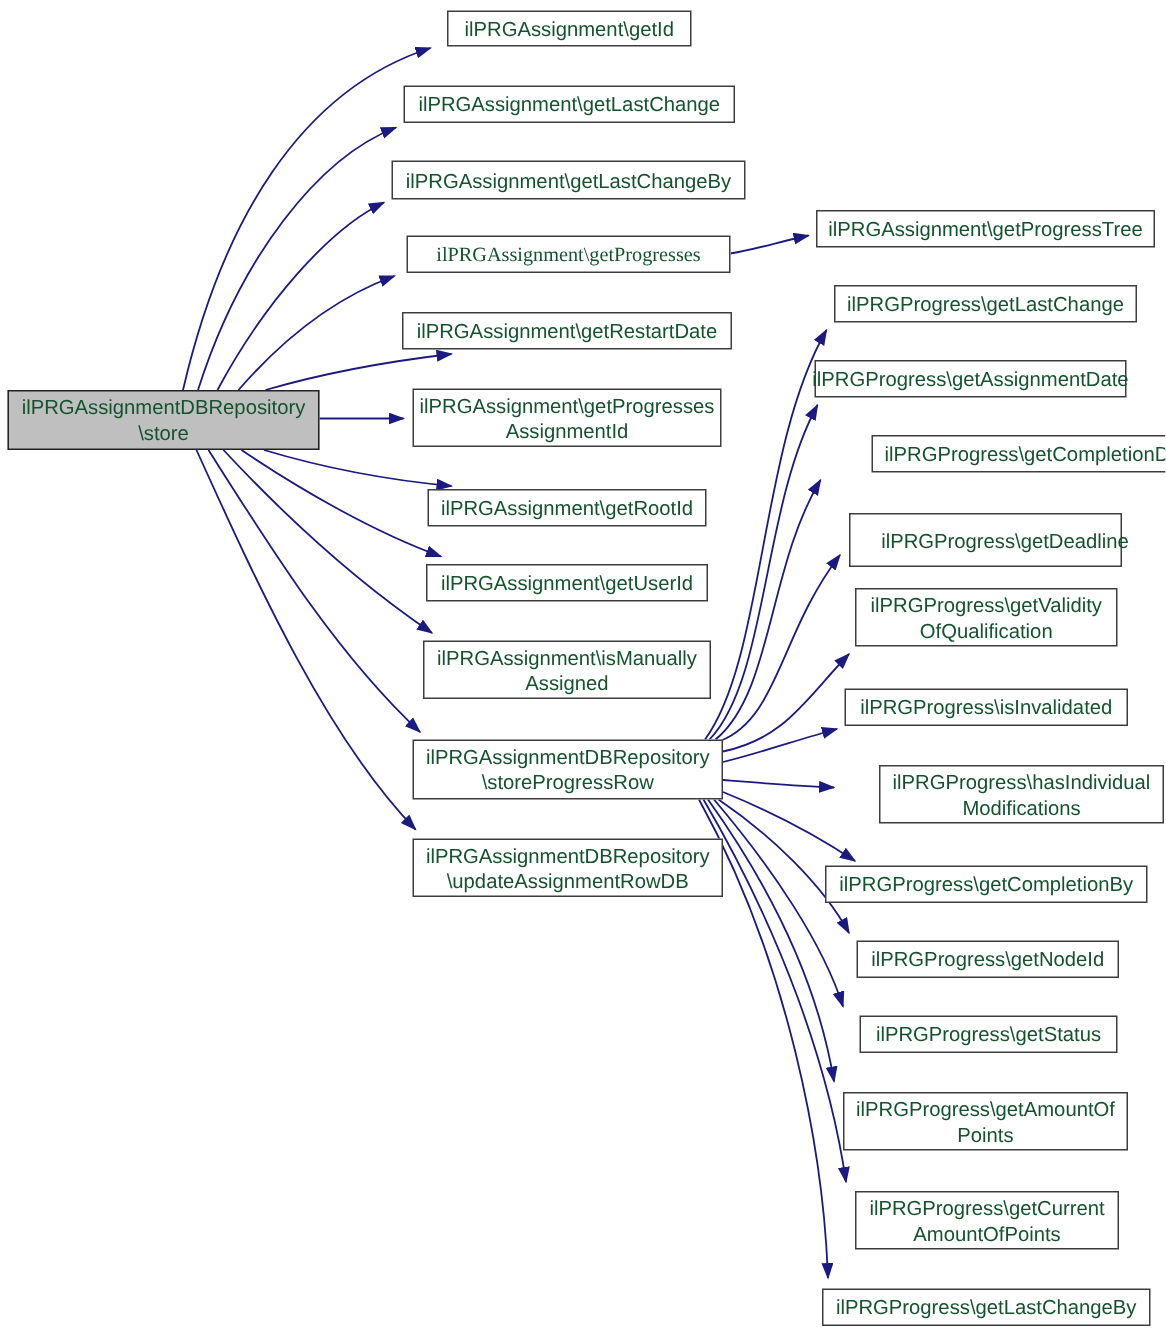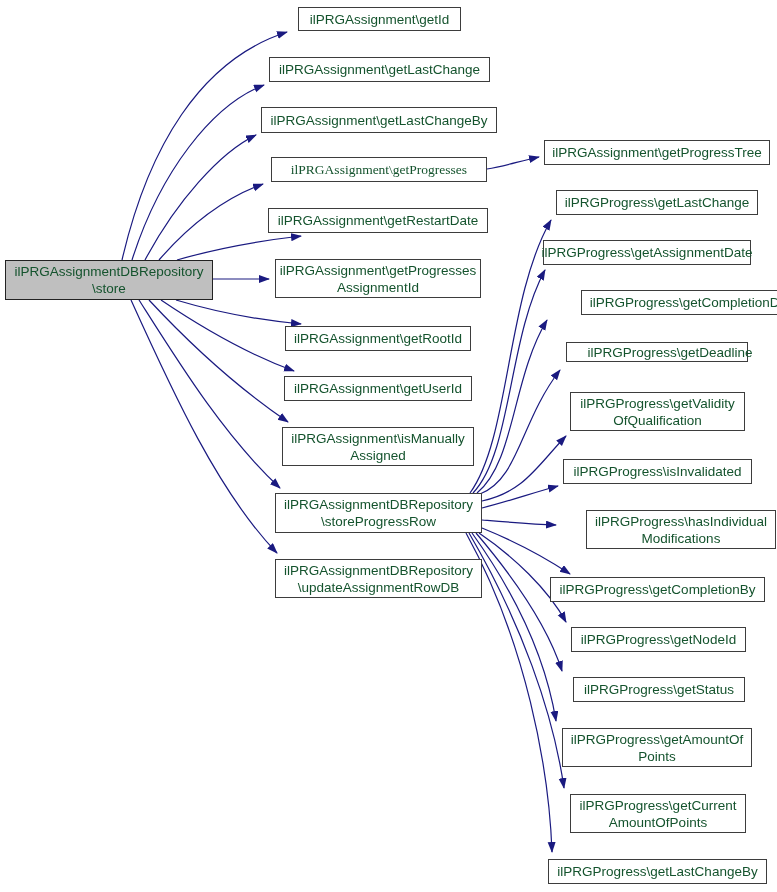--- a/index.html
+++ b/index.html
@@ -112,21 +112,21 @@
 \updateAssignmentRowDB</div>
 
   <div class="node" style="left:544px;top:140px;width:226px;height:25px;">ilPRGAssignment\getProgressTree</div>
 
   <div class="node" style="left:556px;top:190px;width:202px;height:25px;">ilPRGProgress\getLastChange</div>
 
   <div class="node" style="left:543px;top:240px;width:208px;height:25px;">ilPRGProgress\getAssignmentDate</div>
 
   <div class="node" style="left:545px;top:290px;width:226px;height:25px;margin-left:36px;">ilPRGProgress\getCompletionDate</div>
 
-  <div class="node" style="left:566px;top:342px;width:182px;height:20px;padding-left:28px;">ilPRGProgress\getDeadline</div>
+  <div class="node" style="left:566px;top:342px;width:182px;height:36px;padding-left:28px;">ilPRGProgress\getDeadline</div>
 
   <div class="node" style="left:570px;top:392px;width:175px;height:39px;">ilPRGProgress\getValidity
 OfQualification</div>
 
   <div class="node" style="left:563px;top:459px;width:189px;height:25px;">ilPRGProgress\isInvalidated</div>
 
   <div class="node" style="left:562px;top:510px;width:190px;height:39px;margin-left:24px;">ilPRGProgress\hasIndividual
 Modifications</div>
 
   <div class="node" style="left:550px;top:577px;width:215px;height:25px;">ilPRGProgress\getCompletionBy</div>

